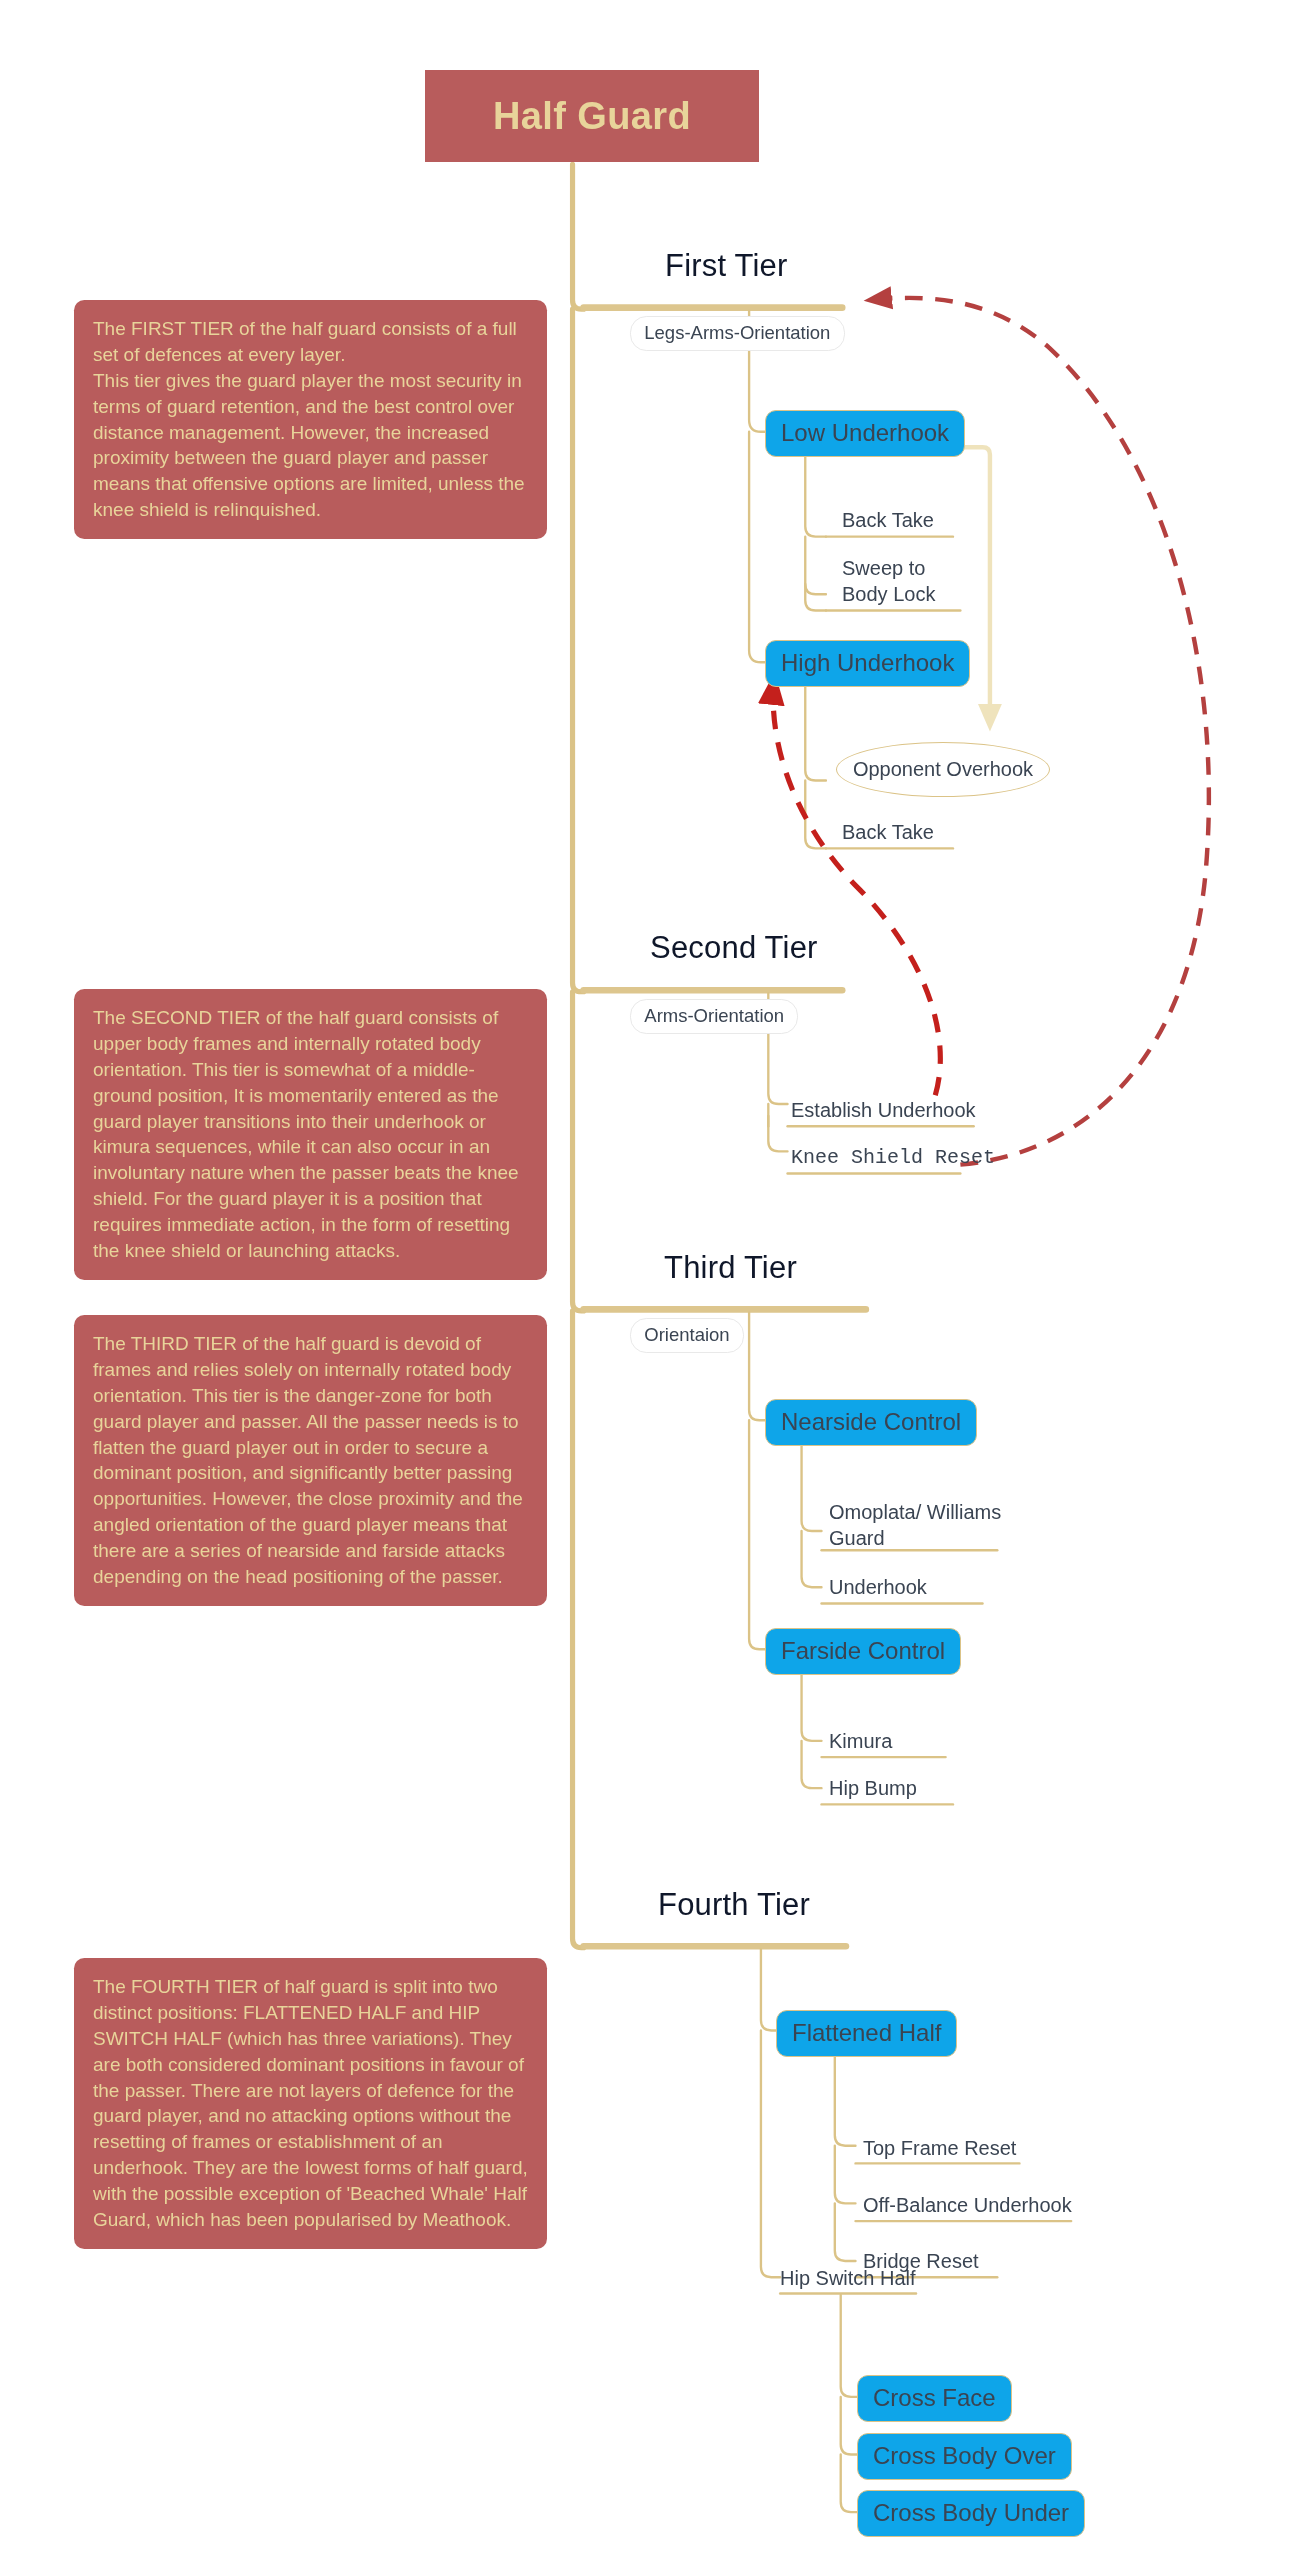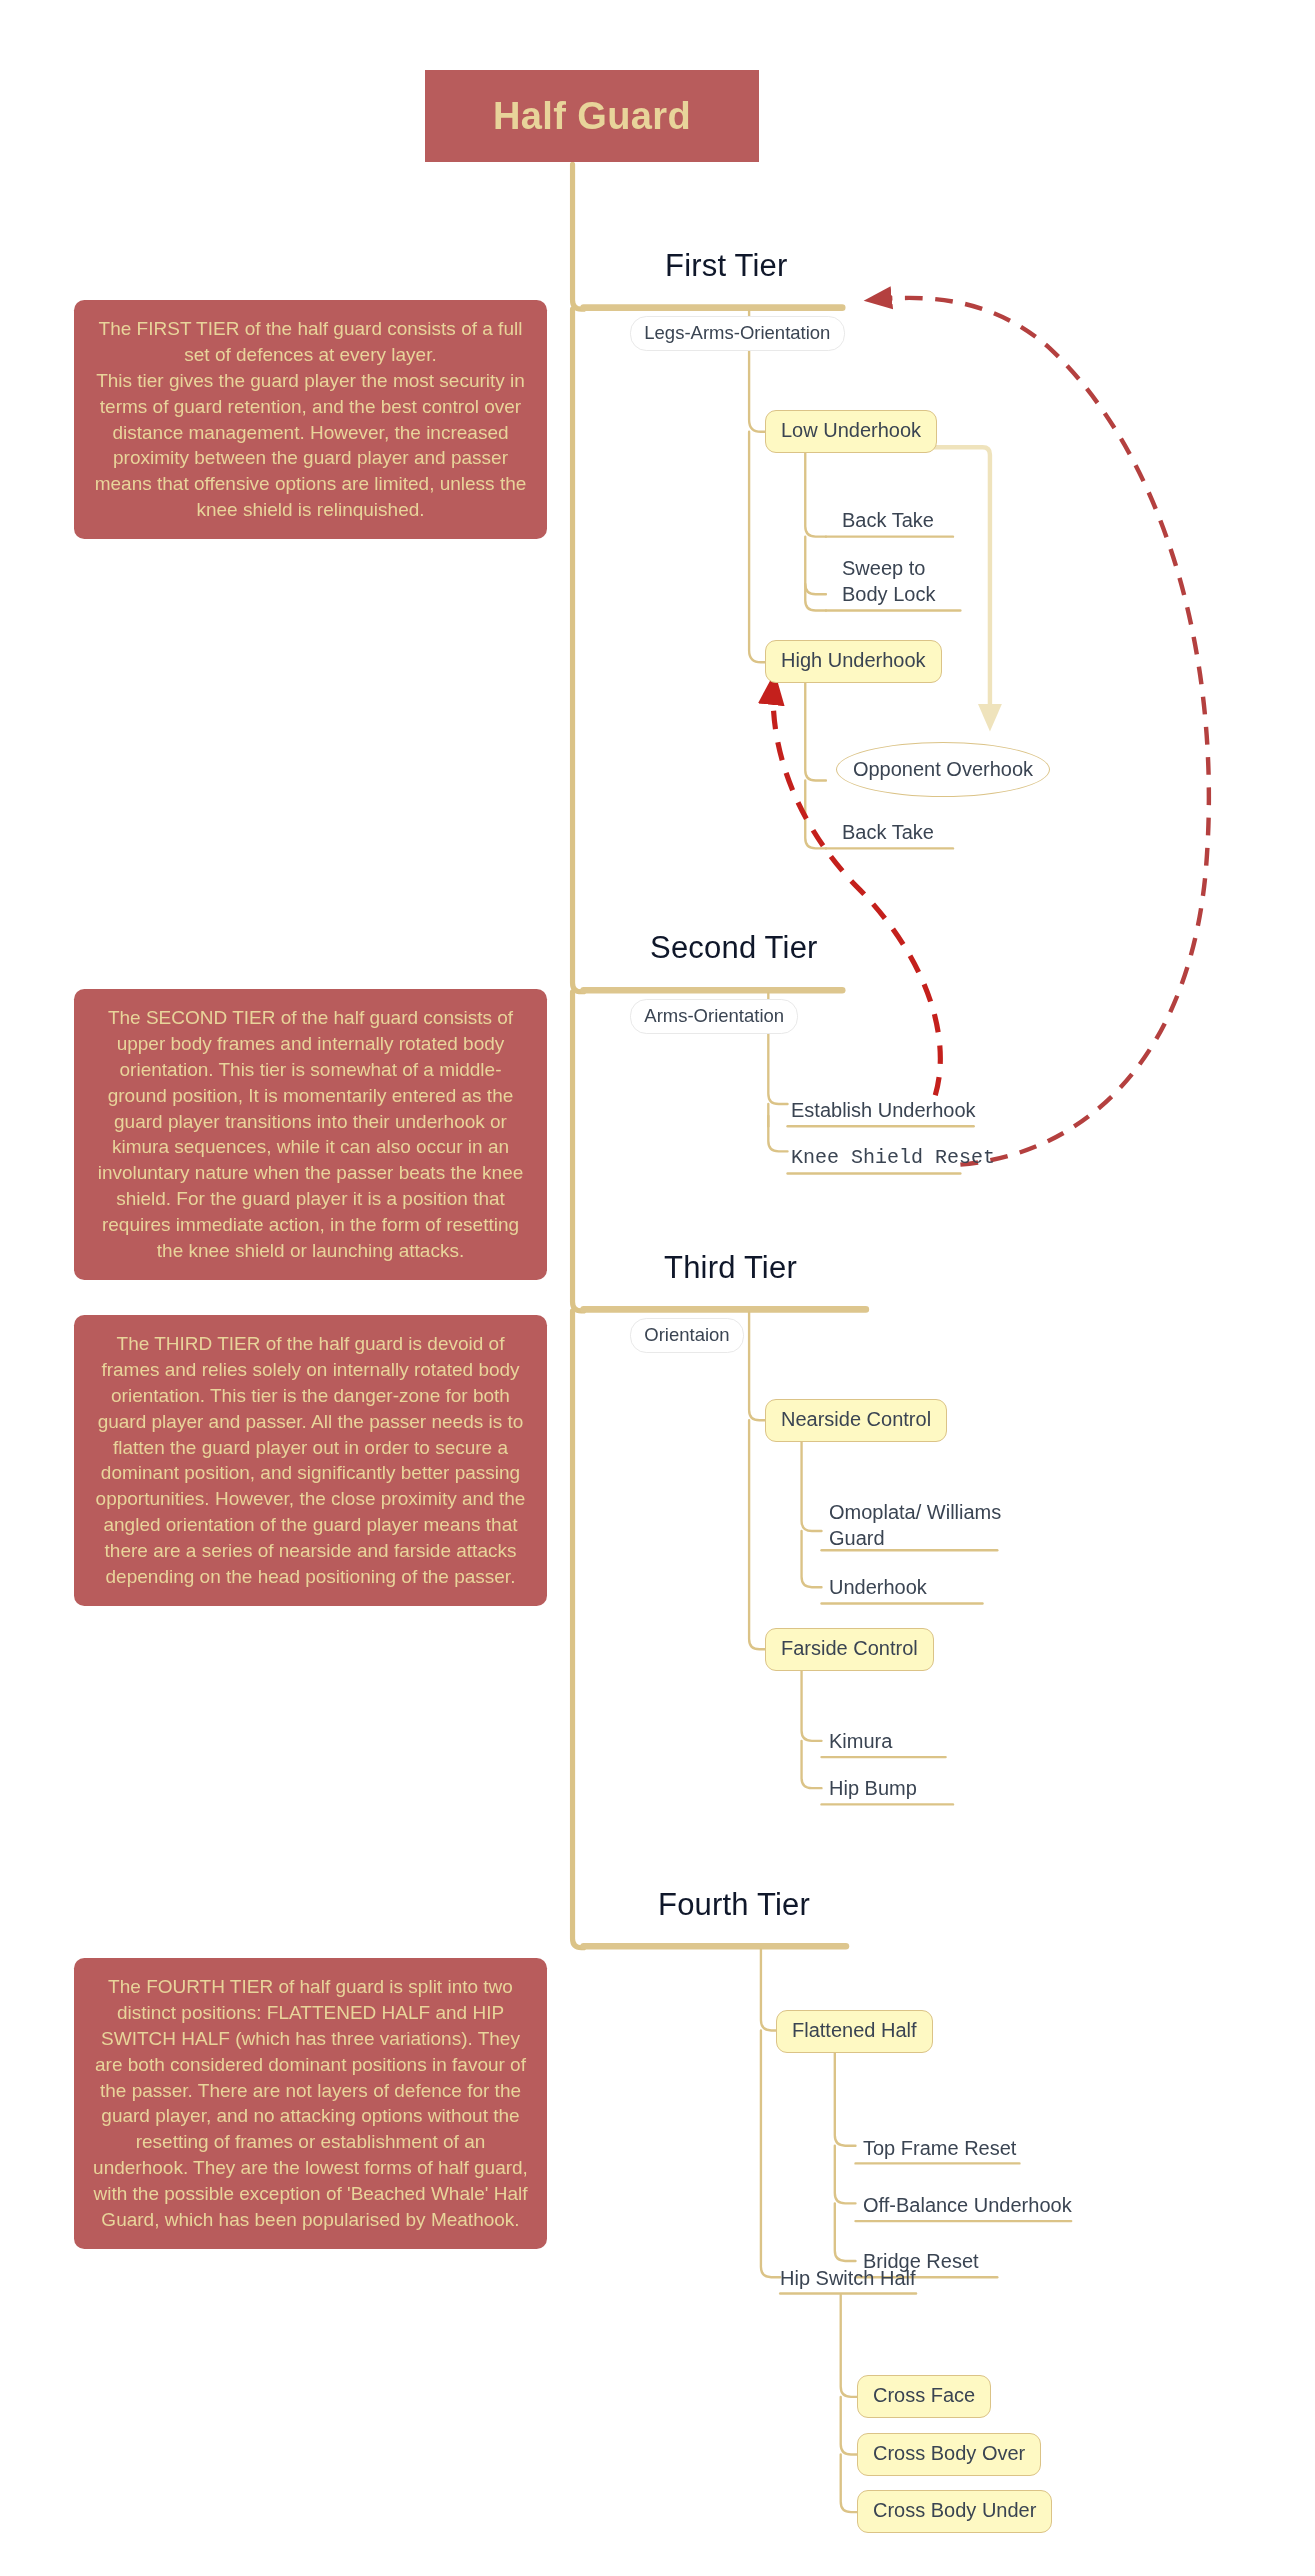--- a/index.html
+++ b/index.html
@@ -44,25 +44,25 @@
     color: #3A4452;
     font-size: 18.5px;
     padding: 6px 13.3px 6.7px 13.3px;
     white-space: nowrap;
     line-height: 1.1;
   }
 
   
   .node-box {
     position: absolute;
-    background: #fef9c3;
+    background: #0ea5e9;
     border: 1.8px solid #DBC387;
     border-radius: 11px;
     color: #3A4452;
-    font-size: 20px;
+    font-size: 24px;
     padding: 8.1px 15px 9.6px 15px;
     white-space: nowrap;
     line-height: 1.15;
   }
 
   
   .node-ellipse {
     position: absolute;
     background: #ffffff;
     border: 1.8px solid #DBC387;
@@ -85,21 +85,20 @@
   }
 
   
   .desc-card {
     position: absolute;
     background: #B85C5C;
     border-radius: 10.3px;
     color: #E8D49A;
     font-size: 19px;
     line-height: 1.36;
-    text-align: center;
     padding: 16.3px 19px;
   }
 </style>
 </head>
 <body>
 
 <div id="stage">
 
   <svg id="wires" viewBox="0 0 1780 3486">
     <defs>

